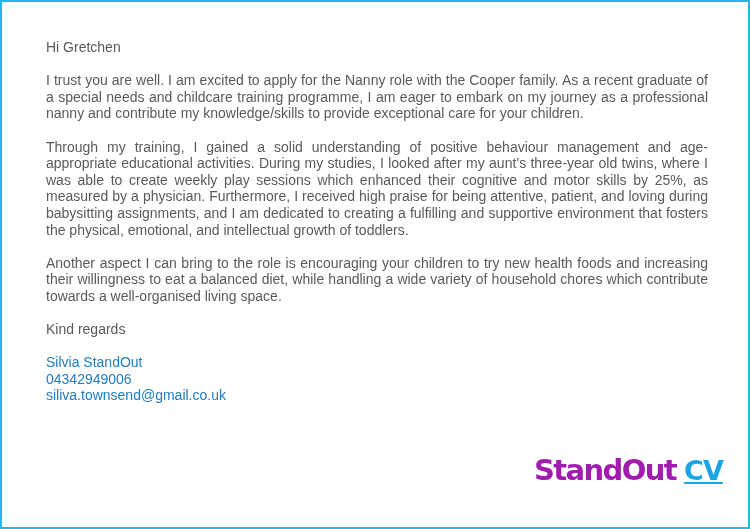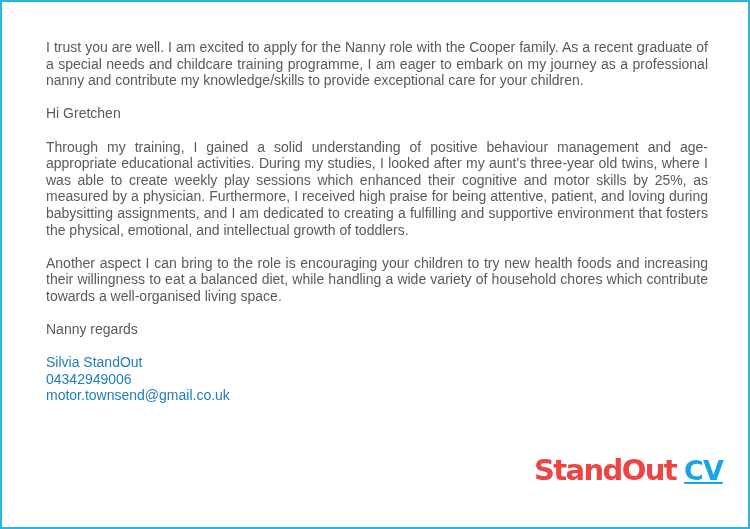--- a/index.html
+++ b/index.html
@@ -26,36 +26,36 @@
   .logo {
     position: absolute;
     left: 532px; top: 450px;
     font-family: "DejaVu Sans", sans-serif;
     font-weight: bold;
     font-size: 29px;
     letter-spacing: -1.6px;
     line-height: 36px;
     white-space: nowrap;
   }
-  .logo .brand { color: #ef4444; text-align: center; }
+  .logo .brand { color: #a21caf; text-align: center; }
   .logo .cv { color: #1aa6e6; margin-left: 8px; font-size: 27px; letter-spacing: -1px; text-decoration: underline; }
 </style>
 </head>
 <body>
 
 <div class="page">
   <div class="letter">
+    <p>Hi Gretchen</p>
     <p>I trust you are well. I am excited to apply for the Nanny role with the Cooper family. As a recent graduate of a special needs and childcare training programme, I am eager to embark on my journey as a professional nanny and contribute my knowledge/skills to provide exceptional care for your children.</p>
-    <p>Hi Gretchen</p>
     <p>Through my training, I gained a solid understanding of positive behaviour management and age-appropriate educational activities. During my studies, I looked after my aunt’s three-year old twins, where I was able to create weekly play sessions which enhanced their cognitive and motor skills by 25%, as measured by a physician. Furthermore, I received high praise for being attentive, patient, and loving during babysitting assignments, and I am dedicated to creating a fulfilling and supportive environment that fosters the physical, emotional, and intellectual growth of toddlers.</p>
     <p>Another aspect I can bring to the role is encouraging your children to try new health foods and increasing their willingness to eat a balanced diet, while handling a wide variety of household chores which contribute towards a well-organised living space.</p>
-    <p>Nanny regards</p>
+    <p>Kind regards</p>
     <div class="signature">
       <div>Silvia StandOut</div>
       <div>04342949006</div>
-      <div>motor.townsend@gmail.co.uk</div>
+      <div>siliva.townsend@gmail.co.uk</div>
     </div>
   </div>
 
   <div class="logo">
     <span class="brand">StandOut</span><span class="cv">CV</span>
   </div>
 </div>
 
 </body></html>

